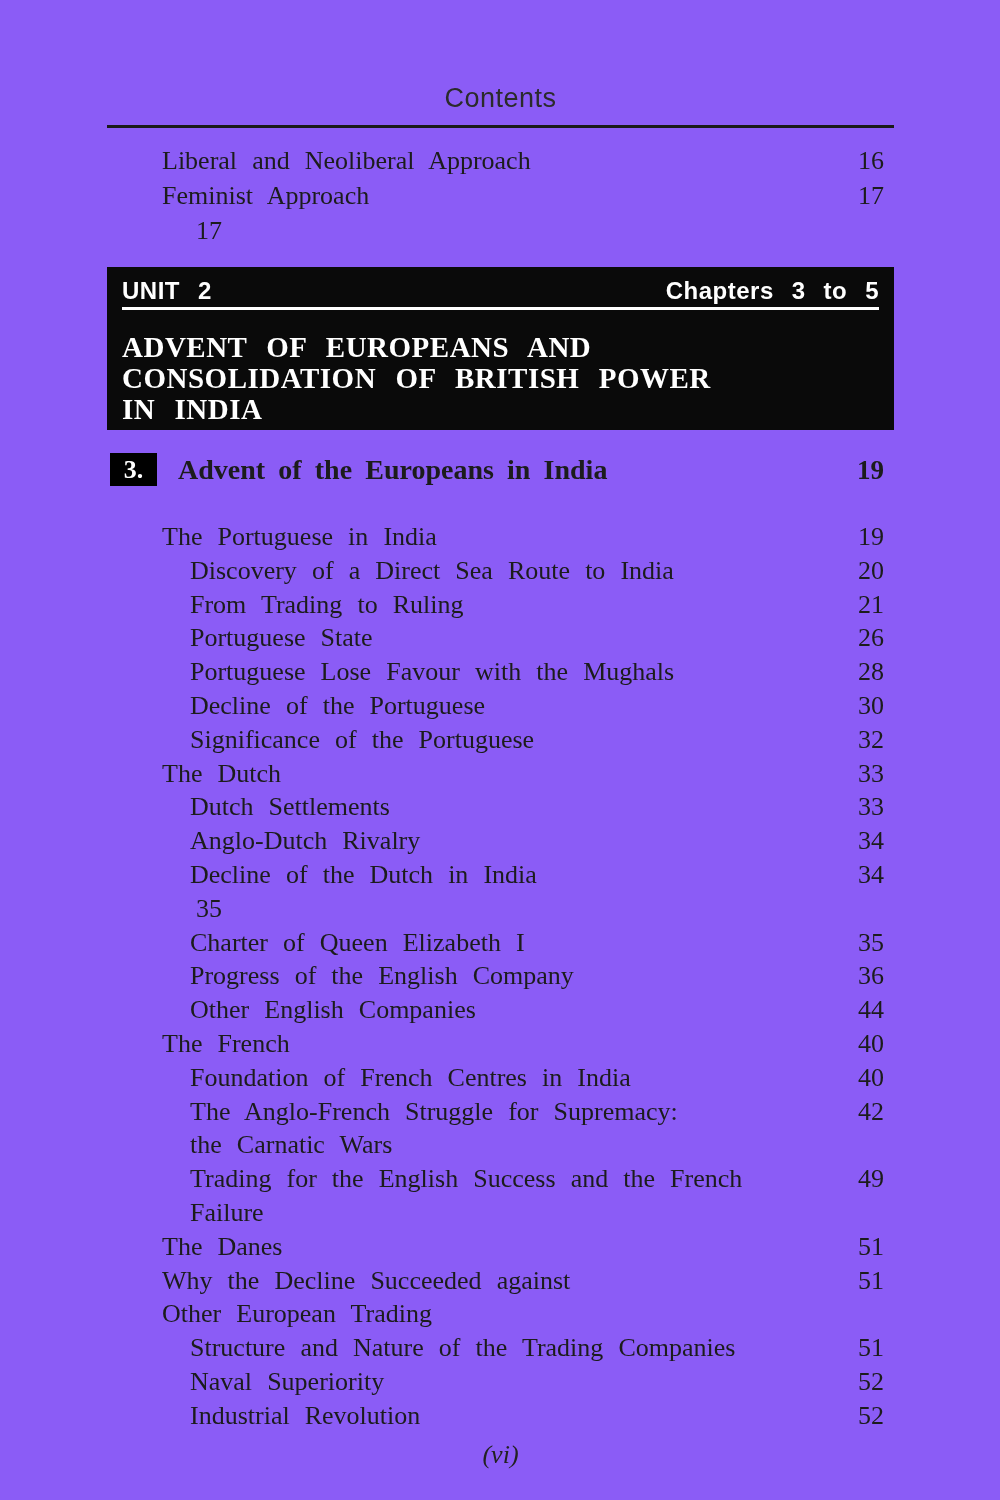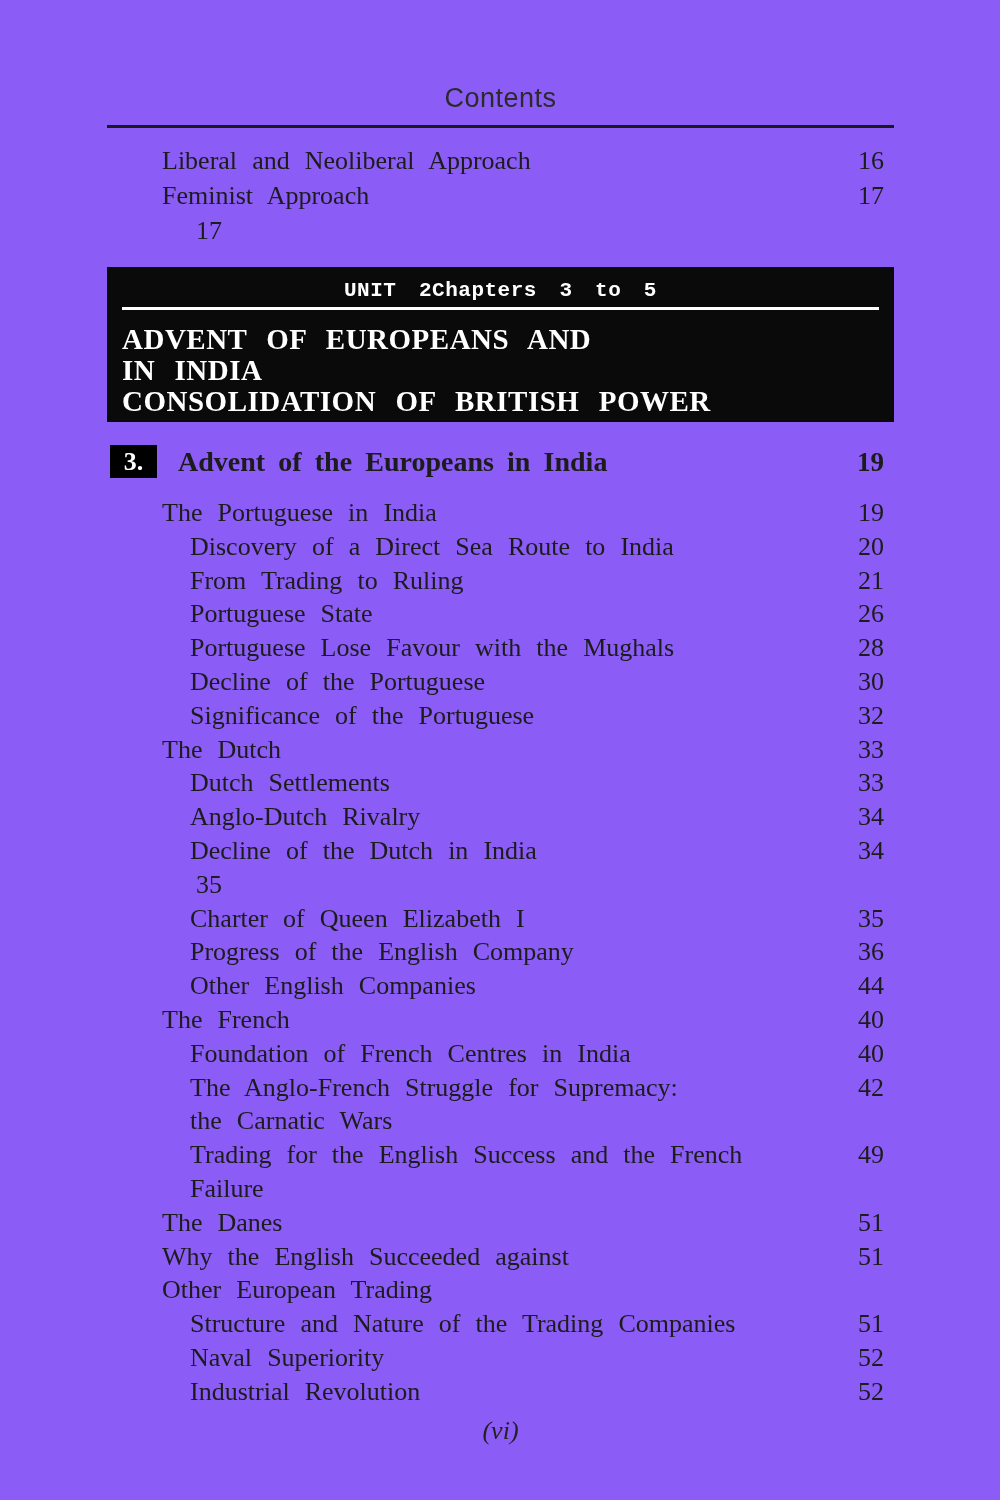--- a/index.html
+++ b/index.html
@@ -57,32 +57,32 @@
     text-align: right;
   }
   .unit-banner {
     margin-top: 19px;
     background: #0a0a0a;
     color: #ffffff;
     padding: 7px 15px 5px 15px;
   }
   .banner-top {
     display: flex;
-    justify-content: center;
+    justify-content: space-between;
     align-items: baseline;
-    font-family: Liberation Mono, monospace;
-    font-weight: bold;
-    font-size: 21px;
+    font-family: Liberation Sans, sans-serif;
+    font-weight: bold;
+    font-size: 24px;
     line-height: 33px;
     word-spacing: 0.45em;
     letter-spacing: 0.5px;
   }
   .banner-rule { border-top: 3px solid #ffffff; }
   .banner-title {
-    margin-top: 14px;
+    margin-top: 22px;
     font-family: "Liberation Serif", serif;
     font-weight: bold;
     font-size: 29px;
     line-height: 31px;
     word-spacing: 0.4em;
     letter-spacing: 0.5px;
   }
   .chapter-heading {
     margin-top: 23px;
     display: flex;
@@ -109,21 +109,21 @@
     font-size: 28px;
     line-height: 33px;
     word-spacing: 0.22em;
     white-space: nowrap;
   }
   .chapter-page {
     flex: 0 0 auto;
     font-weight: bold;
     font-size: 27px;
   }
-  .main-toc { margin-top: 18px; }
+  .main-toc { margin-top: 34px; }
   .page-footer {
     margin-top: 7px;
     text-align: center;
     font-style: italic;
     font-size: 26px;
     line-height: 30px;
     color: #222222;
   }
 </style>
 </head>
@@ -151,22 +151,22 @@
       </div>
 
     <div class="unit-banner">
       <div class="banner-top">
         <span>UNIT 2</span>
         <span>Chapters 3 to 5</span>
       </div>
       <div class="banner-rule"></div>
       <div class="banner-title" id="banner-title">
           <div>ADVENT OF EUROPEANS AND</div>
+          <div>CONSOLIDATION OF BRITISH POWER</div>
           <div>IN INDIA</div>
-          <div>CONSOLIDATION OF BRITISH POWER</div>
         </div>
     </div>
 
     <div class="chapter-heading">
       <span class="chapter-num">3.</span>
       <span class="chapter-title">Advent of the Europeans in India</span>
       <span class="chapter-page">19</span>
     </div>
 
     <div class="toc-list main-toc" id="toc-list">
@@ -251,21 +251,21 @@
   </div>
         <div class="toc-row lv2">
     <span class="row-text">Failure</span>
     <span class="row-page"></span>
   </div>
         <div class="toc-row lv1">
     <span class="row-text">The Danes</span>
     <span class="row-page">51</span>
   </div>
         <div class="toc-row lv1">
-    <span class="row-text">Why the English Succeeded against</span>
+    <span class="row-text">Why the Decline Succeeded against</span>
     <span class="row-page">51</span>
   </div>
         <div class="toc-row lv1">
     <span class="row-text">Other European Trading</span>
     <span class="row-page"></span>
   </div>
         <div class="toc-row lv2">
     <span class="row-text">Structure and Nature of the Trading Companies</span>
     <span class="row-page">51</span>
   </div>

